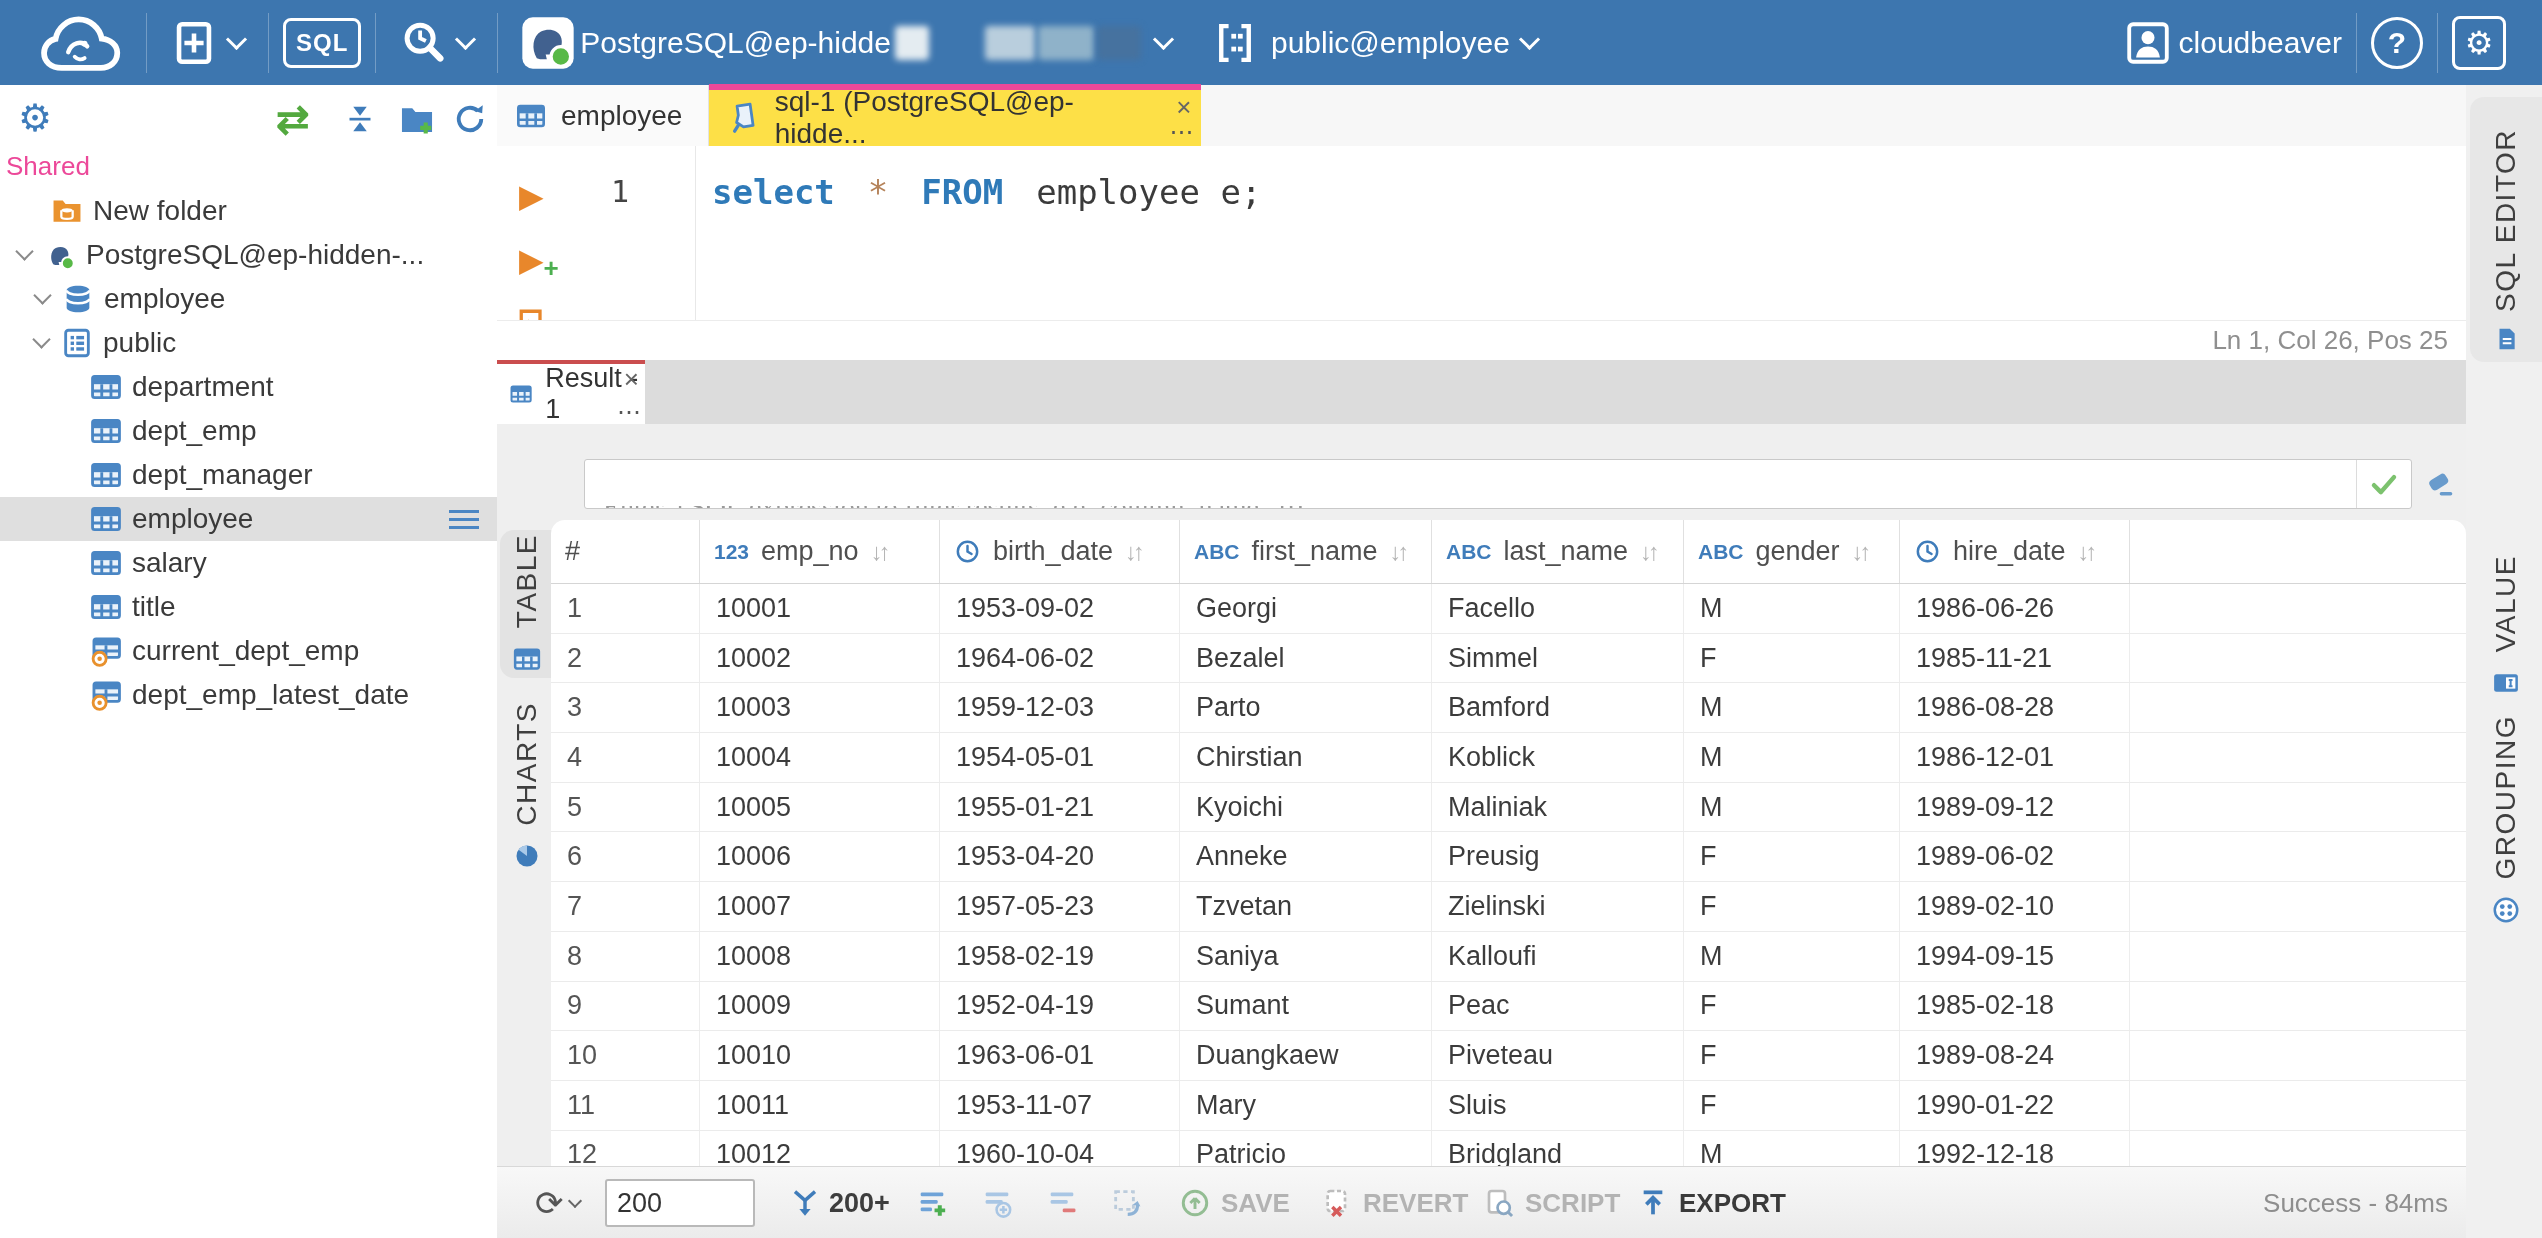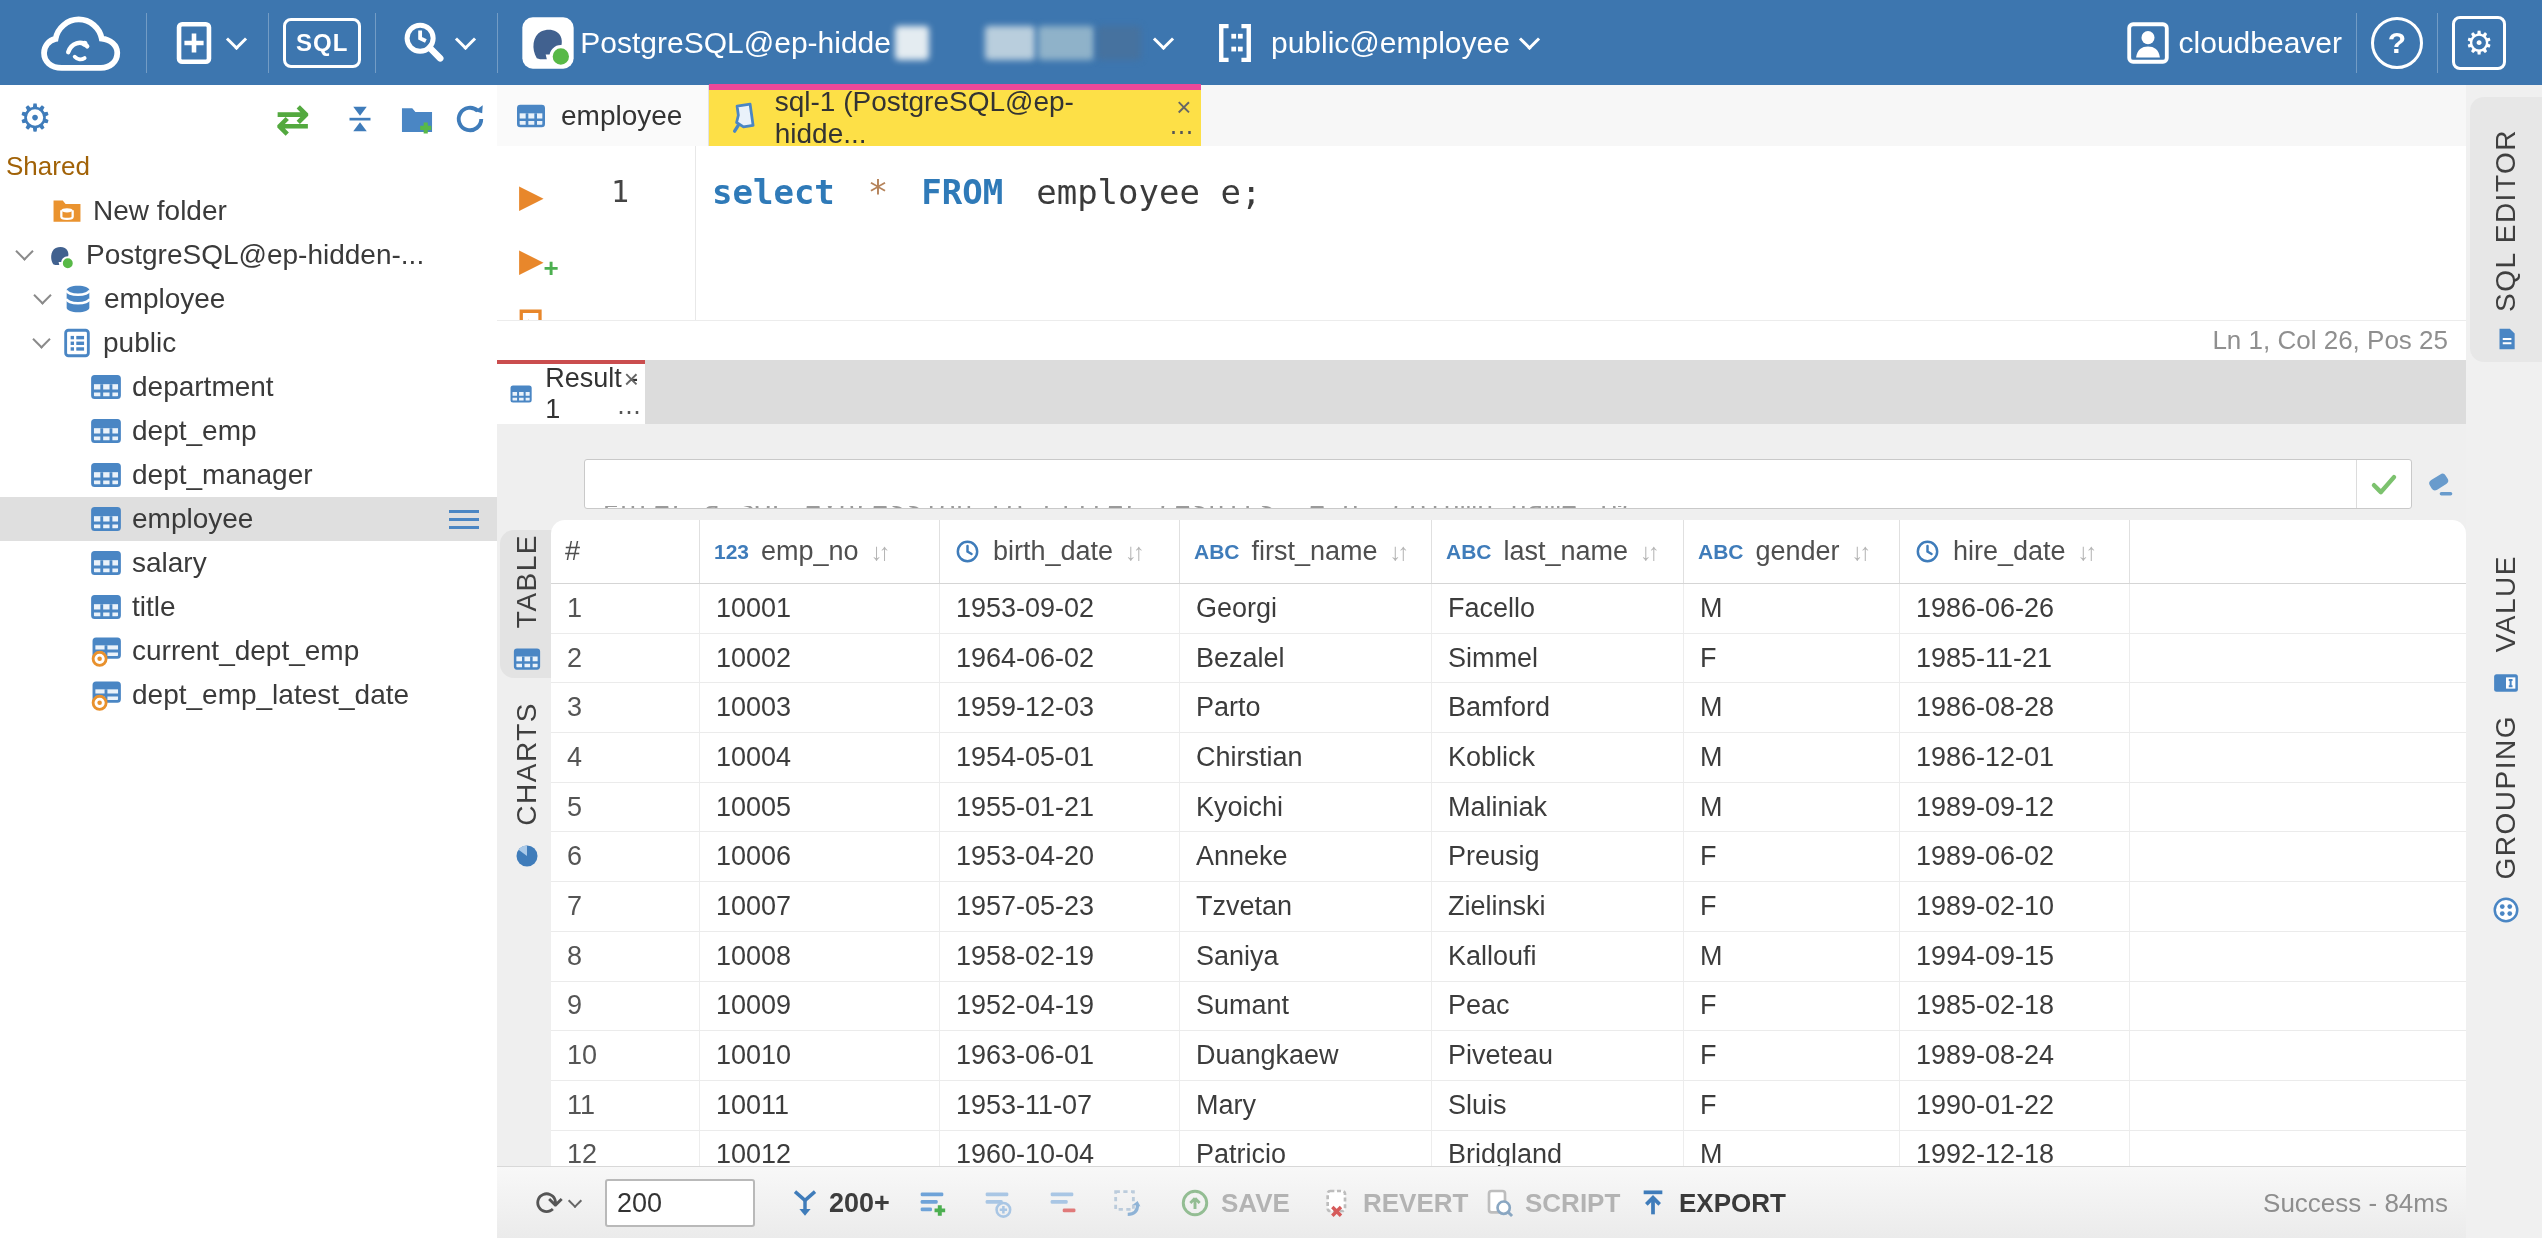--- a/index.html
+++ b/index.html
@@ -51,21 +51,21 @@
 
   
   #rtabs{left:497px;top:360px;width:2045px;height:64px;background:#dcdcdc;}
   #rtab1{position:absolute;left:0;top:0;width:148px;height:60px;background:#fff;border-top:4px solid #ca4d4e;}
 
   
   #results{left:497px;top:424px;width:1969px;height:742px;background:#efefef;}
   #filterbox{position:absolute;left:87px;top:35px;width:1826px;height:48px;background:#fff;
              border:1px solid #c9c9c9;border-radius:3px;display:flex;align-items:stretch;}
   #filterbox input{flex:1;border:0;outline:none;font-size:28px;color:#000000;padding:0 18px;
-                   font-family:Liberation Mono, monospace;background:transparent;margin-top:46px;}
+                   font-family:Liberation Serif, serif;background:transparent;margin-top:46px;}
   #filterbox input::placeholder{color:#9a9a9a;}
   .vlabel{writing-mode:vertical-rl;transform:rotate(180deg);font-size:28px;color:#3f3f3f;letter-spacing:1.5px;white-space:nowrap;}
   .vtab{position:absolute;display:flex;flex-direction:column;align-items:center;gap:16px;}
 
   
   #grid{position:absolute;left:54px;top:96px;width:1915px;height:646px;background:#fff;border-radius:14px 14px 0 0;overflow:hidden;}
   .ghead{display:flex;height:63px;border-bottom:1px solid #d5d5d5;}
   .gh{display:flex;align-items:center;gap:12px;padding-left:14px;box-sizing:border-box;
       border-right:1px solid #e0e0e0;font-size:27px;color:#4f4f4f;}
   .tmini{color:#3f7cba;font-weight:bold;font-size:21px;letter-spacing:0;}
@@ -331,21 +331,21 @@
           <use href="#i-collapse"></use>
         </svg>
       <svg class="ic abs" style="left:398px;top:6px" width="38" height="38">
           <use href="#i-folder-plus"></use>
         </svg>
       <svg class="ic abs" style="left:452px;top:6px;color:#3f7cba" width="36" height="36">
           <use href="#i-refresh2"></use>
         </svg>
     </div>
 
-    <div class="abs" style="left:6px;top:66px;font-size:26px;color:#a16207">Shared</div>
+    <div class="abs" style="left:6px;top:66px;font-size:26px;color:#ec4899">Shared</div>
 
     <div class="abs" style="left:0;top:104px;width:497px">
 
       <div class="trow" style="padding-left:49px">
         <span class="ticon">
             <svg class="ic" width="34" height="34">
               <use href="#i-folder-db"></use>
             </svg>
           </span>
         <span class="tlabel">New folder</span>

